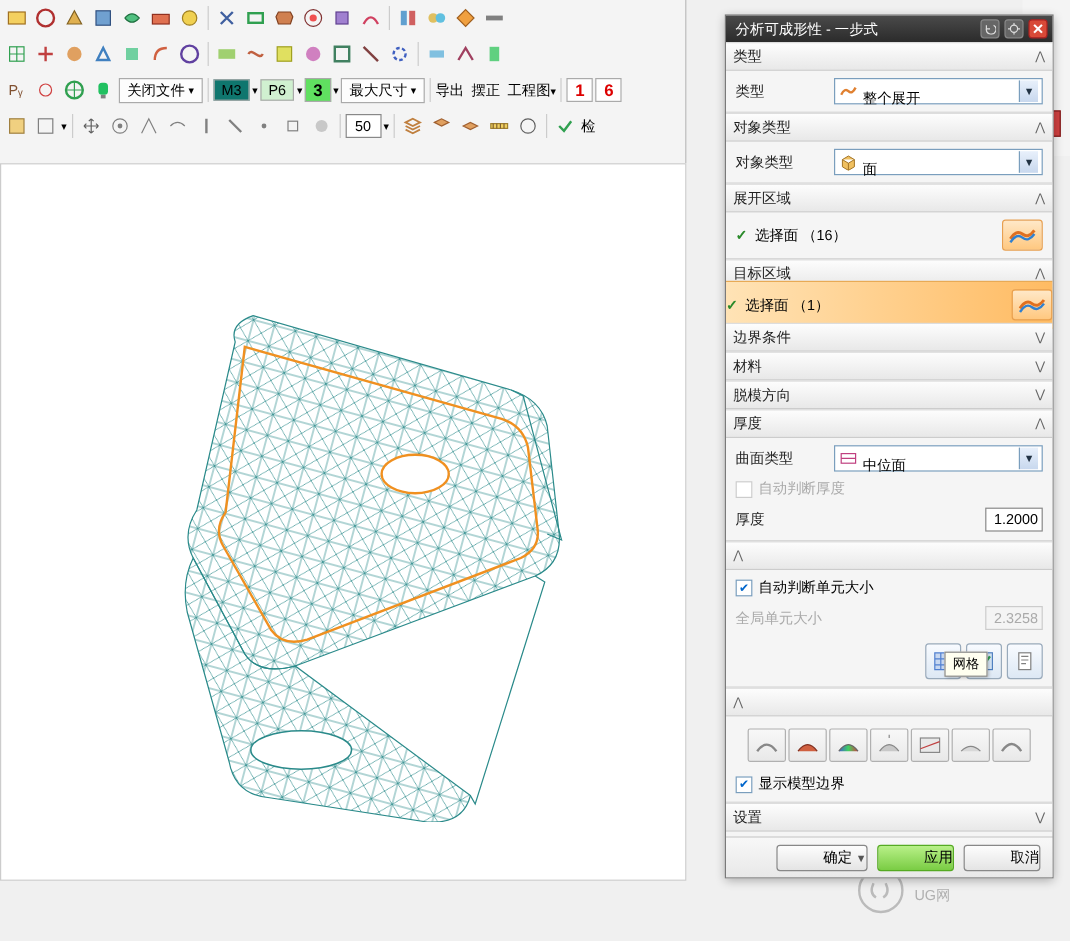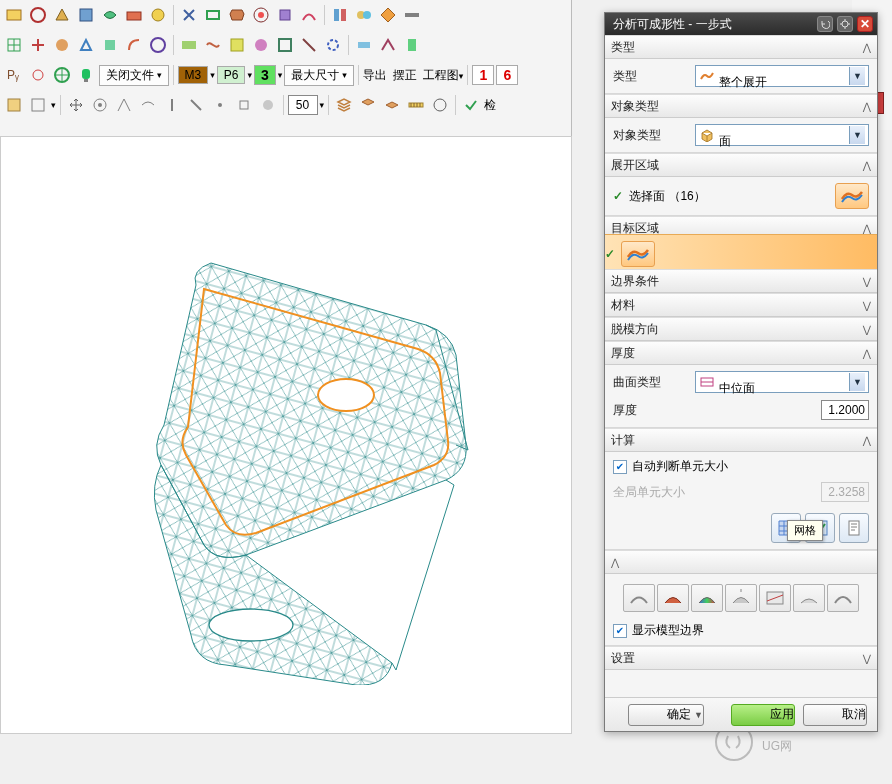--- a/index.html
+++ b/index.html
@@ -45,21 +45,21 @@
 
 .btn-row { display:flex; gap:4px; align-items:center;}
 .sq-btn { width:30px;height:30px;border:1px solid #9ab;border-radius:3px;background:linear-gradient(#f8fbff,#dde8f4);display:flex;align-items:center;justify-content:center;cursor:pointer;}
 .tooltip { position:absolute; background:#fffff0;border:1px solid #888;padding:2px 6px; font-size:11px; box-shadow:1px 1px 3px rgba(0,0,0,0.3);}
 
 .res-icons { display:flex; gap:2px; justify-content:center; padding:4px 0;}
 .res-btn { width:32px;height:28px;border:1px solid #b0b0b0;border-radius:2px;background:linear-gradient(#f8f8f8,#e8e8e8);display:flex;align-items:center;justify-content:center;cursor:pointer;}
 
 .footer { height:34px;border-top:1px solid #ccc;background:linear-gradient(#f8f8f8,#e8e8e8);display:flex;align-items:center;justify-content:flex-end;gap:8px;padding:0 10px;}
 .dlg-btn { min-width:60px;height:22px;border:1px solid #888;border-radius:3px;background:linear-gradient(#fdfdfd,#e4e4e4);cursor:pointer;display:flex;align-items:center;justify-content:center;padding-left:38px;}
-.dlg-btn.primary { background:linear-gradient(#b8f088,#7acc44); border-color:#5a2;margin-left:19px;}
+.dlg-btn.primary { background:linear-gradient(#b8f088,#7acc44); border-color:#5a2;}
 .dlg-btn .arrw { font-size:9px;color:#555;margin-left:3px;}
 
 .right-strip { position:absolute; top:0; right:0; width:40px; height:130px; background:#f4f4f4; }
 
 svg { display:block; }
 </style>
 </head>
 <body>
 
 <div class="toolbar-zone">
@@ -266,21 +266,21 @@
         <svg width="18" height="18">
           <rect x="5" y="3" width="8" height="10" rx="3" fill="#20c060"></rect>
           <rect x="7" y="13" width="4" height="3" fill="#808080"></rect>
         </svg>
       </span>
     <span class="tb-text-btn">
         <span>关闭文件</span>
         <span style="font-size:9px">▾</span>
       </span>
     <span class="tb-sep"></span>
-    <span class="tb-text-btn" style="background:#a16207">M3</span>
+    <span class="tb-text-btn" style="background:#0f766e">M3</span>
     <span style="font-size:9px">▾</span>
     <span class="tb-text-btn" style="background:#d0f0d0">P6</span>
     <span style="font-size:9px">▾</span>
     <span class="tb-text-btn" style="background:#60e060;font-size:14px;font-weight:bold">3</span>
     <span style="font-size:9px">▾</span>
     <span class="tb-text-btn">
         <span>最大尺寸</span>
         <span style="font-size:9px">▾</span>
       </span>
     <span class="tb-sep"></span>
@@ -501,20 +501,21 @@
       </div>
     </div>
 
     <div class="sect-head">
       <span class="sh-label">目标区域</span>
       <span class="sh-chev">⋀</span>
     </div>
     <div class="sect-body" style="padding:0">
       <div class="pick-row selected">
         <span class="chk">✓</span>
+        <span class="ptxt">选择面 （1）</span>
         <span class="pick-btn">
             <svg width="24" height="18">
               <path d="M2,12 Q7,4 12,8 Q17,12 22,5" stroke="#e07020" stroke-width="2.5" fill="none"></path>
               <path d="M2,15 Q7,7 12,11 Q17,15 22,8" stroke="#3080d0" stroke-width="2" fill="none"></path>
             </svg>
           </span>
       </div>
     </div>
 
     <div class="sect-head">
@@ -541,28 +542,31 @@
           <span class="sel-ico">
               <svg width="16" height="14">
                 <rect x="2" y="3" width="12" height="8" fill="none" stroke="#c04080"></rect>
                 <line x1="2" y1="7" x2="14" y2="7" stroke="#c04080"></line>
               </svg>
             </span>
           <span class="sel-txt">中位面</span>
           <span class="sel-arrow">▼</span>
         </div>
       </div>
+      <div class="chkbox-row">
+        <span class="chkbox" style="border-color:#ccc"></span>
+        <span class="disabled-txt">自动判断厚度</span>
+      </div>
       <div class="form-row">
         <span class="lbl">厚度</span>
         <input class="num-input" value="1.2000" style="">
       </div>
     </div>
 
     <div class="sect-head">
-      <span class="sh-label">计算</span>
       <span class="sh-chev">⋀</span>
     </div>
     <div class="sect-body" style="position:relative">
       <div class="chkbox-row">
         <span class="chkbox">✔</span>
         <span>自动判断单元大小</span>
       </div>
       <div class="form-row">
         <span class="disabled-txt" style="flex:1">全局单元大小</span>
         <input class="num-input" style="color: rgb(170, 170, 170); background: rgb(244, 244, 244); border-color: rgb(204, 204, 204);" disabled="" value="2.3258">

